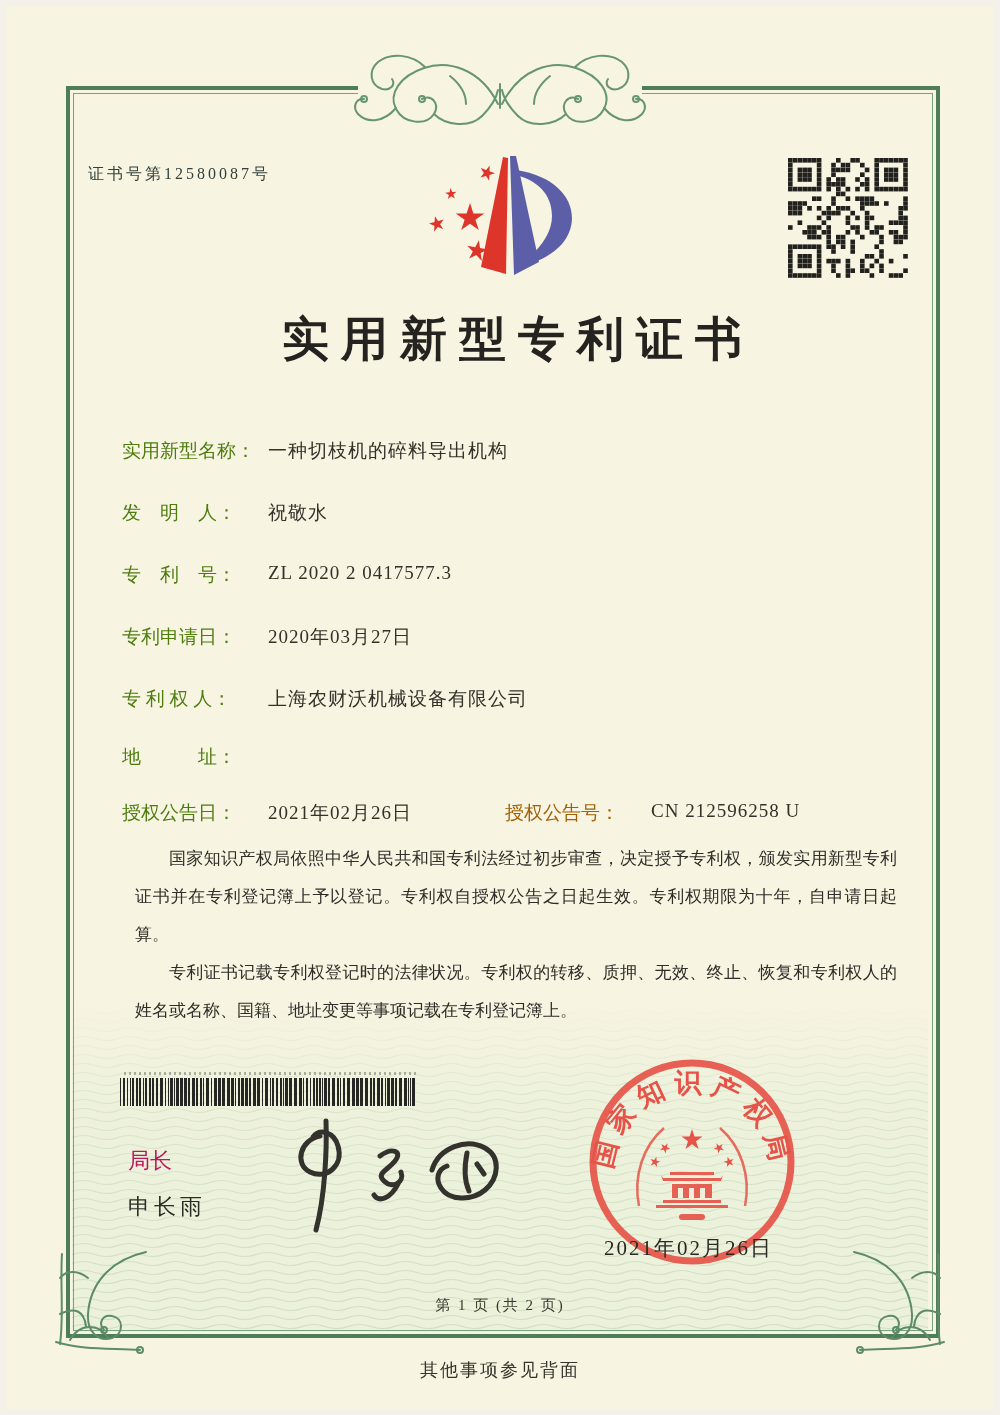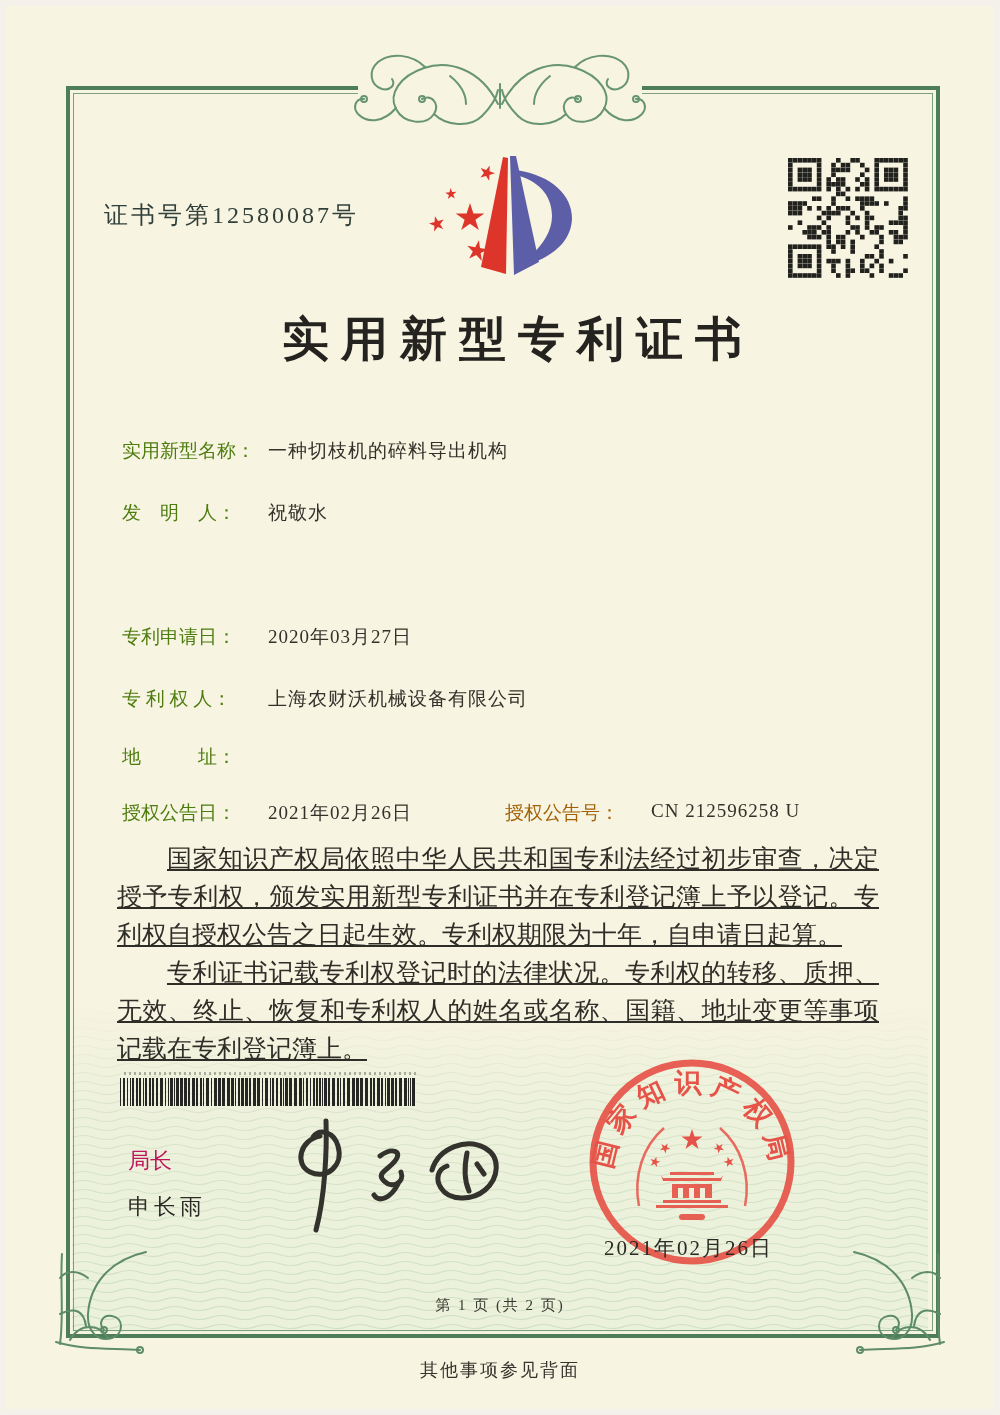--- a/index.html
+++ b/index.html
@@ -9,37 +9,37 @@
   .stage{position:absolute;inset:0;}
 
   
   .frame{position:absolute;left:66px;top:86px;width:866px;height:1244px;
     border:4px solid #4e7d5c;z-index:4;pointer-events:none;}
   .frame::before{content:"";position:absolute;inset:3px;border:1px solid #7aa083;}
 
   
   .waves{position:absolute;left:72px;top:998px;width:856px;height:334px;z-index:1;}
 
-  .certno{position:absolute;left:104px;top:164px;font-size:24px;letter-spacing:3px;
-    color:#31403a;z-index:6;margin-top:35px;}
+  .certno{position:absolute;left:88px;top:164px;font-size:16px;letter-spacing:3px;
+    color:#31403a;z-index:6;}
   .logo{position:absolute;left:420px;top:146px;width:170px;height:152px;z-index:6;}
   .qr{position:absolute;left:788px;top:158px;width:120px;height:120px;z-index:6;}
 
   .title{position:absolute;left:0;top:308px;width:940px;text-align:center;
     font-size:47px;font-weight:700;letter-spacing:12px;color:#24231f;z-index:6;margin-left:48px;}
 
   .row{position:absolute;left:122px;display:flex;gap:6px;font-size:19px;
     color:#33312a;z-index:6;white-space:nowrap;}
   .row .lbl{display:inline-block;width:140px;color:#4d7c0f;}
   .row.r2{left:505px;}
   .row .lbl2{display:inline-block;width:140px;color:#a16207;}
   .val{letter-spacing:1px;}
 
-  .bodytext{position:absolute;left:117px;top:840px;width:762px;font-size:25px;
-    line-height:38px;text-align:justify;color:#2e2d27;z-index:6;text-decoration:underline;}
+  .bodytext{position:absolute;left:135px;top:840px;width:762px;font-size:17px;
+    line-height:38px;text-align:justify;color:#2e2d27;z-index:6;}
   .bodytext p{margin:0;text-indent:2em;}
 
   .microtext{position:absolute;left:124px;top:1072px;width:292px;height:3px;z-index:6;
     background:repeating-linear-gradient(90deg,rgba(90,90,78,.45) 0 2px,transparent 2px 5px);}
   .barcode{position:absolute;left:120px;top:1078px;width:300px;height:30px;z-index:6;}
 
   .director-title{position:absolute;left:128px;top:1146px;font-size:22px;color:#be185d;z-index:6;}
   .director-name{position:absolute;left:128px;top:1192px;font-size:22px;color:#2c2b25;z-index:6;letter-spacing:4px;}
   .signature{position:absolute;left:280px;top:1116px;width:238px;height:122px;z-index:6;}
 
@@ -398,20 +398,24 @@
   <div class="title">实用新型专利证书</div>
 
   <div class="row" style="top:438px">
     <span class="lbl">实用新型名称：</span>
     <span class="val">一种切枝机的碎料导出机构</span>
   </div>
   <div class="row" style="top:500px">
     <span class="lbl">发　明　人：</span>
     <span class="val">祝敬水</span>
   </div>
+  <div class="row" style="top:562px">
+    <span class="lbl">专　利　号：</span>
+    <span class="val">ZL 2020 2 0417577.3</span>
+  </div>
   <div class="row" style="top:624px">
     <span class="lbl">专利申请日：</span>
     <span class="val">2020年03月27日</span>
   </div>
   <div class="row" style="top:686px">
     <span class="lbl">专 利 权 人：</span>
     <span class="val">上海农财沃机械设备有限公司</span>
   </div>
   <div class="row" style="top:744px">
     <span class="lbl">地　　　址：</span>

